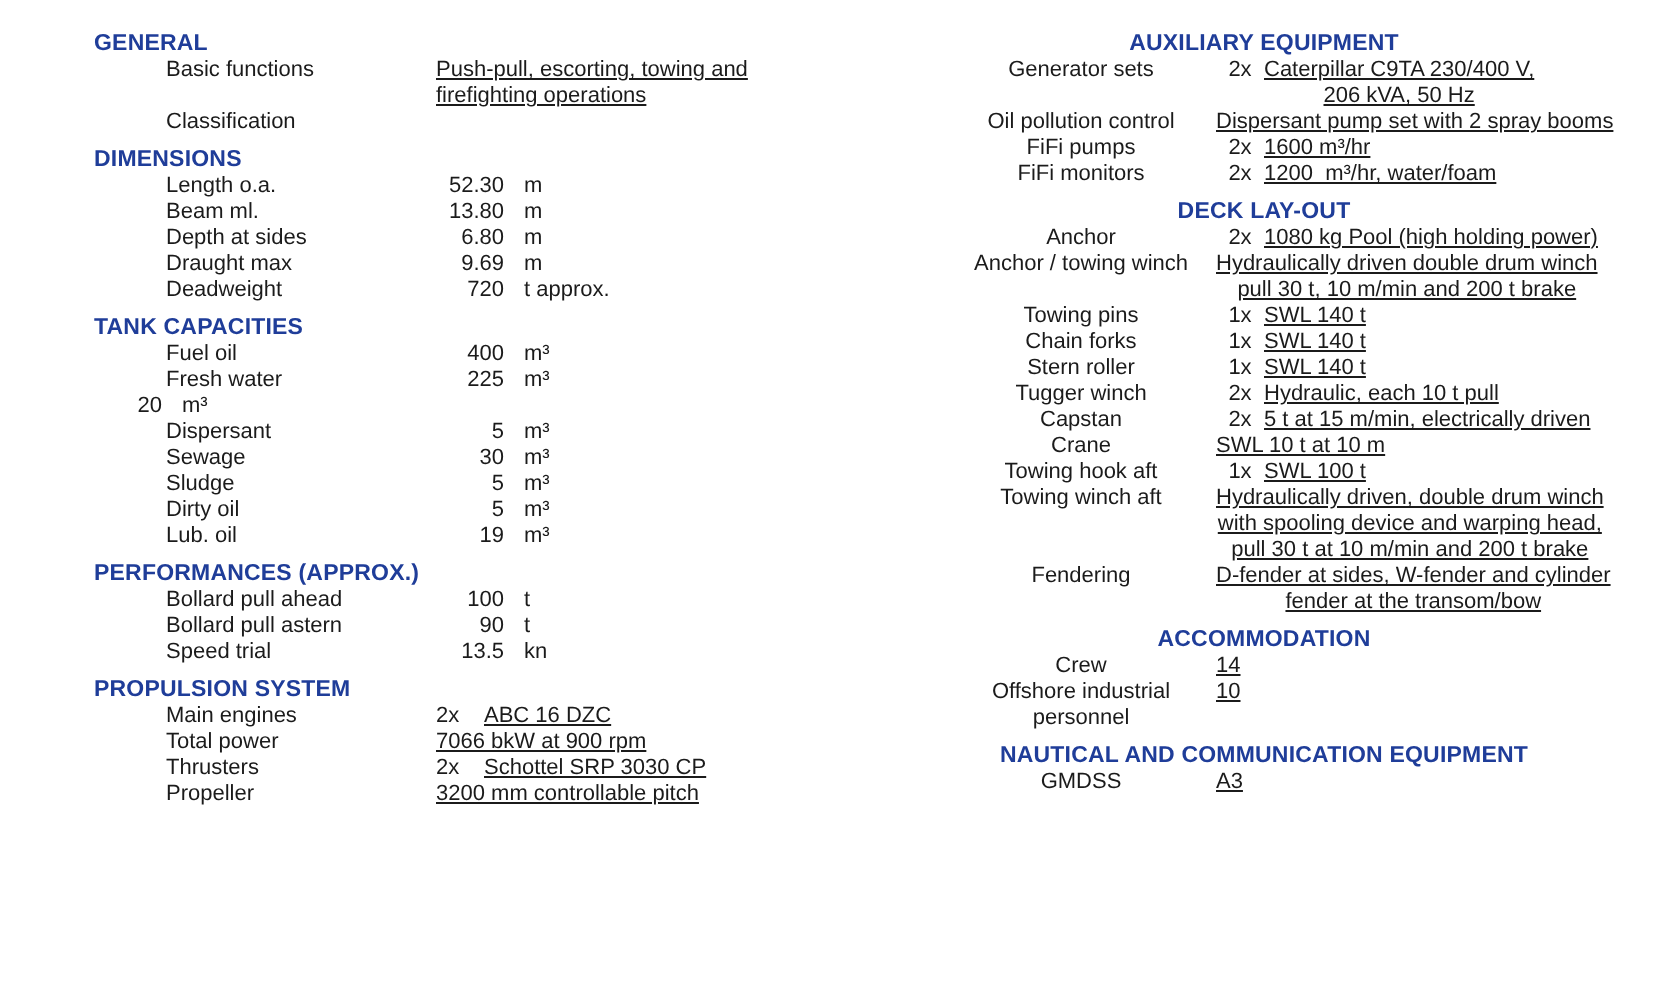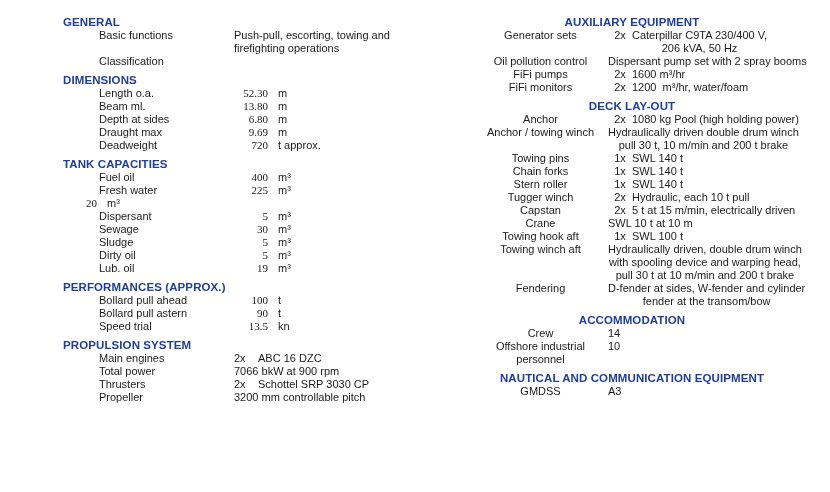--- a/index.html
+++ b/index.html
@@ -13,38 +13,38 @@
     width: 830px;
     height: 492px;
     background: var(--bg);
     color: var(--text);
     font-family: "Liberation Sans", sans-serif;
     font-size: 11px;
     position: relative;
     overflow: hidden;
   }
   .column { position: absolute; top: 16px; }
-  #col-left  { left: 63px;  width: 380px; }
+  #col-left  { left: 47px;  width: 380px; }
   #col-right { left: 437px; width: 390px; text-align: center; }
   .section { margin-bottom: 6px; }
   .sec-title {
     margin: 0;
     font-size: 11.5px;
     font-weight: bold;
     color: var(--accent);
     line-height: 13px;
     letter-spacing: 0.1px;
   }
   .row { display: flex; align-items: flex-start; line-height: 13px; }
   .cell-label { flex: 0 0 171px; width: 171px; padding-left: 36px; }
   .cell-val { flex: 1; display: flex; align-items: flex-start; min-width: 0; }
-  .num  { flex: 0 0 34px; text-align: right; white-space: pre; font-family: Liberation Serif, serif; }
+  .num  { flex: 0 0 34px; text-align: right; white-space: pre; }
   .unit { margin-left: 10px; white-space: pre; }
   .qty  { flex: 0 0 24px; white-space: pre; }
-  .text { white-space: pre; }
+  .text { white-space: pre; text-decoration: underline; }
 </style>
 </head>
 <body>
 
 <main>
   <div class="column" id="col-left">
       <section class="section">
         <h2 class="sec-title">GENERAL</h2>
         <div class="row">
           <div class="cell-label">Basic functions</div>

